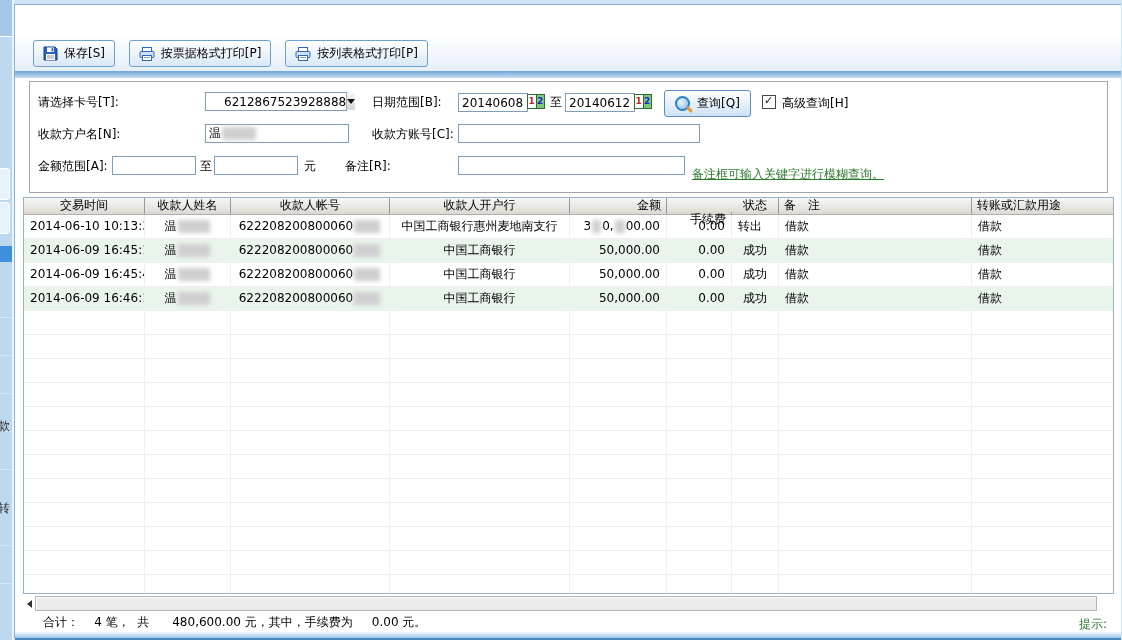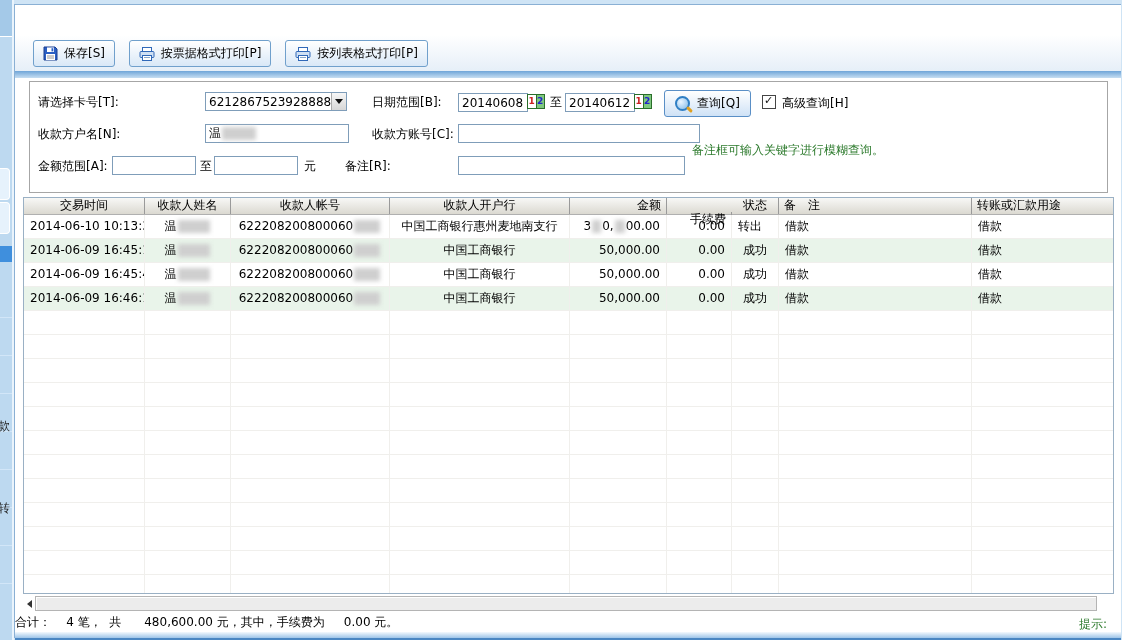--- a/index.html
+++ b/index.html
@@ -49,21 +49,21 @@
   .cbx::after{content:"✓";position:absolute;left:1px;top:-2px;font-size:11px;color:#111;}
   .arrow-left{width:0;height:0;border:4px solid #0000;border-right:5px solid #333;display:inline-block;}
   
   .formbox{position:absolute;left:14px;top:76px;width:1077px;height:110px;
     border:1px solid #a6a6a6;background:#fff;}
   .fl{position:absolute;white-space:nowrap;}
   .tin{position:absolute;height:17px;border:1px solid #7f9db9;background:#fff;
     font:12px "DejaVu Sans","Liberation Sans",sans-serif;padding:0 3px;box-sizing:content-box;}
   .selectbox{position:absolute;height:19px;border:1px solid #7f9db9;background:#fff;
     display:flex;align-items:center;box-sizing:border-box;}
-  .selectbox .val{flex:1;padding-left:3px;}
+  .selectbox .val{flex:1;padding-left:3px;margin-left:15px;}
   .dd-btn{width:16px;height:100%;background:linear-gradient(#f6f6f6,#d7d7d7);
     border-left:1px solid #aaa;display:flex;align-items:center;justify-content:center;}
   .dd-btn::after{content:"";width:0;height:0;border:4px solid #0000;border-top:5px solid #111;margin-top:4px;}
   .qbtn{position:absolute;display:flex;align-items:center;gap:7px;height:25px;
     border:1px solid #5a8fc6;border-radius:3px;padding:0 10px;
     background:linear-gradient(#ffffff,#cfe2f6);}
   .green{color:#2c7a2c;}
   
   .tableArea{position:absolute;left:8px;top:192px;width:1091px;height:397px;
     border:1px solid #9ab0c4;background:#fff;overflow:hidden;box-sizing:border-box;}
@@ -76,21 +76,21 @@
   .trow.stripe{background:#e9f4ea;}
   .tcell{height:23px;line-height:22px;box-sizing:border-box;padding:0 6px;
     border-right:1px solid #f0efec;overflow:hidden;white-space:nowrap;}
   .tcell:last-child{border-right:none;}
   .redact{display:inline-block;height:13px;background:#cfcfcf;filter:blur(2px);
     vertical-align:middle;margin:0 1px;}
   
   .hscroll{position:absolute;left:8px;top:591px;width:1074px;height:15px;display:flex;align-items:center;}
   .hthumb{flex:1;height:13px;margin-left:3px;background:#ececec;border:1px solid #b4b4b4;
     box-shadow:inset 1px 1px 0 #fff;}
-  .statusline{position:absolute;left:0;top:607px;width:100%;height:20px;
+  .statusline{position:absolute;left:0;top:607px;width:100%;height:20px;padding-left:28px;
     box-sizing:border-box;white-space:pre;line-height:20px;}
   .tipsline{position:absolute;right:14px;top:611px;}
   .bottombar{position:absolute;left:0;top:627px;width:100%;height:6px;
     background:linear-gradient(#f4f9fd,#9dc4e8);border-bottom:2px solid #4a86c2;}
 </style>
 </head>
 <body>
 
 <div class="sidestrip">
   <div class="topblock"></div>
@@ -171,21 +171,21 @@
     <span class="fl" style="left:342px;top:44px;">收款方账号[C]:</span>
     <input class="tin" style="left: 428px; top: 42px; width: 234px;" value="">
 
     <span class="fl" style="left:8px;top:76px;">金额范围[A]:</span>
     <input class="tin" style="left: 82px; top: 74px; width: 76px;" value="">
     <span class="fl" style="left:170px;top:76px;">至</span>
     <input class="tin" style="left: 184px; top: 74px; width: 76px;" value="">
     <span class="fl" style="left:274px;top:76px;">元</span>
     <span class="fl" style="left:315px;top:76px;">备注[R]:</span>
     <input class="tin" style="left: 428px; top: 74px; width: 219px;" value="">
-    <span class="fl green" style="left:662px;top:60px;">备注框可输入关键字进行模糊查询。</span>
+    <span class="fl green" style="left:662px;top:84px;text-decoration:underline;">备注框可输入关键字进行模糊查询。</span>
   </div>
 
   <div class="tableArea">
     <div class="thead">
         <div class="hcell" style="text-align: center; width: 121px; flex: 0 0 121px;">交易时间</div>
         <div class="hcell" style="text-align: center; width: 86px; flex: 0 0 86px;">收款人姓名</div>
         <div class="hcell" style="text-align: center; width: 159px; flex: 0 0 159px;">收款人帐号</div>
         <div class="hcell" style="text-align: center; width: 180px; flex: 0 0 180px;">收款人开户行</div>
         <div class="hcell" style="text-align: right; width: 97px; flex: 0 0 97px;">金额</div>
         <div class="hcell" style="text-align: right; width: 65px; flex: 0 0 65px; margin-top: 28px;">手续费</div>

